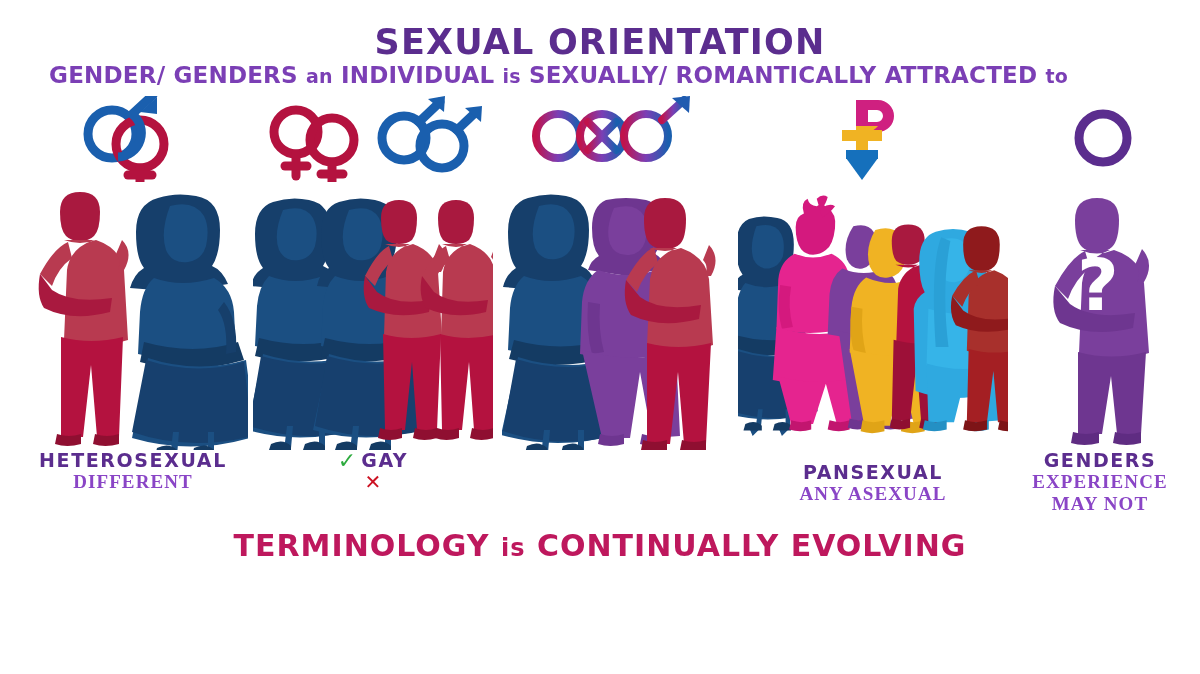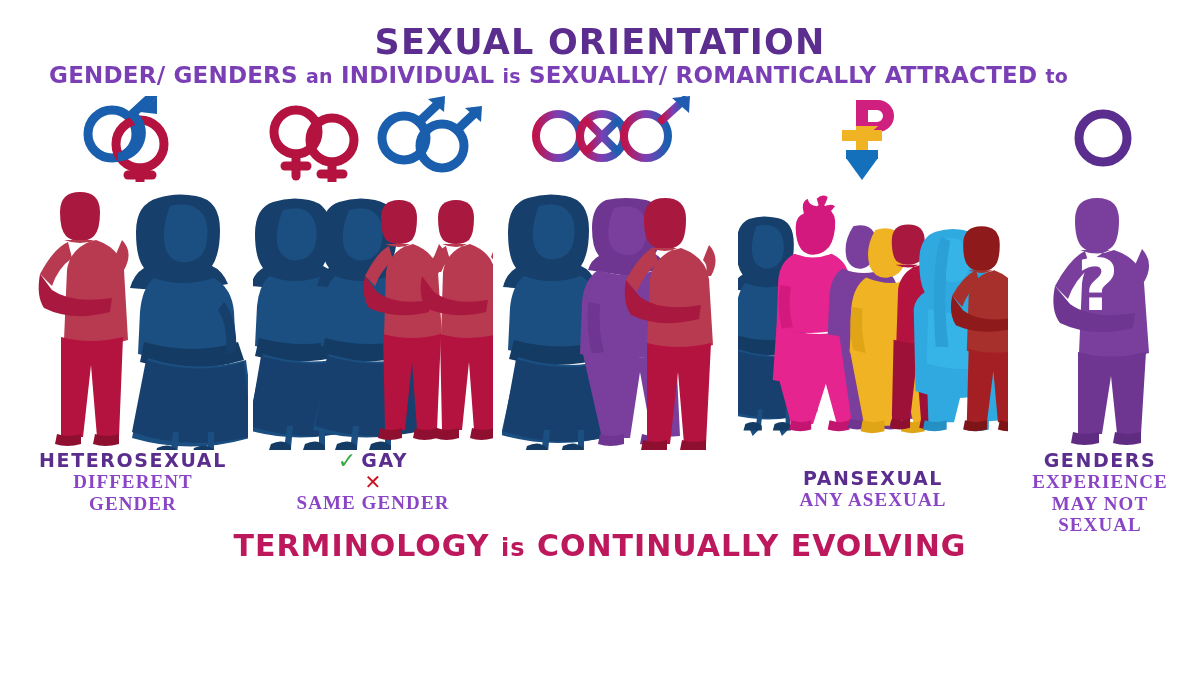--- a/index.html
+++ b/index.html
@@ -105,21 +105,20 @@
           <path d="M139 266 q12 -6 20 2 l0 6 -22 0 Z" fill="#143b63"></path>
           <path d="M176 266 q12 -6 20 2 l0 6 -22 0 Z" fill="#143b63"></path>
           <path d="M206 120 q14 18 12 50 l-10 2 q2 -30 -8 -44 Z" fill="#163f6b"></path>
         </g>
       </svg>
     </div>
 
     <div class="caption">
       <div class="cap-main">HETEROSEXUAL</div>
       <div class="cap-sub">DIFFERENT</div>
-      <div class="cap-sub">GENDER</div>
     </div>
   </div>
 
   <div class="col" style="left:248px;width:250px;">
     <div class="symbolbox">
       <svg width="230" height="86" viewBox="0 0 230 86">
         <g fill="none" stroke="#b4123f" stroke-width="9" stroke-linecap="round">
           <circle cx="38" cy="36" r="22"></circle>
           <line x1="38" y1="58" x2="38" y2="80"></line>
           <line x1="27" y1="70" x2="49" y2="70"></line>
@@ -190,21 +189,20 @@
     </div>
 
     <div class="caption">
       <div class="mark-row">
         <span class="check">✓</span>
         <span class="cap-main">GAY</span>
       </div>
       <div class="mark-row">
         <span class="cross">✕</span>
       </div>
-      <div class="cap-sub">SAME GENDER</div>
     </div>
   </div>
 
   <div class="col" style="left:492px;width:250px;">
     <div class="symbolbox">
       <svg width="190" height="86" viewBox="0 0 190 86">
         <defs>
           <linearGradient id="bigrad" x1="0" y1="0" x2="1" y2="0">
             <stop offset="0%" stop-color="#c0134c"></stop>
             <stop offset="50%" stop-color="#7b3fb5"></stop>
@@ -351,21 +349,21 @@
           <path d="M252 84 q14 6 28 0 q22 8 26 28 l4 60 q-30 10 -60 0 l2 -60 q3 -20 26 -28 Z" fill="#a8302c"></path>
           <path d="M234 112 q12 -22 26 -28 l4 14 q-13 9 -19 26 Z" fill="#a8302c"></path>
           <path d="M234 112 q-4 20 4 32 q26 12 62 4 l2 -12 q-38 6 -56 -8 Z" fill="#8f1a1c"></path>
           <path d="M252 170 q28 8 58 0 l-4 80 -22 0 -5 -56 -7 56 -22 0 Z" fill="#a41f23"></path>
           <path d="M248 248 q12 4 24 0 l0 10 q-14 4 -26 0 Z" fill="#7d1417"></path>
           <path d="M286 248 q12 4 24 0 l0 10 q-14 4 -26 0 Z" fill="#7d1417"></path>
         </g>
       </svg>
     </div>
 
-    <div class="caption" style="margin-top:18px;">
+    <div class="caption" style="margin-top:12px;">
       <div class="cap-main">PANSEXUAL</div>
       <div class="cap-sub">ANY ASEXUAL</div>
     </div>
   </div>
 
   <div class="col" style="left:1000px;width:200px;">
     <div class="symbolbox">
       <svg width="70" height="86" viewBox="0 0 70 86">
         <circle cx="38" cy="42" r="24" fill="none" stroke="#5b2d8e" stroke-width="9"></circle>
       </svg>
@@ -384,21 +382,20 @@
           <path d="M90 250 q13 4 26 0 l0 11 q-15 4 -28 0 Z" fill="#5f2c82"></path>
           <text x="73" y="128" text-anchor="middle" font-family="DejaVu Sans, sans-serif" font-size="72" font-weight="700" fill="#ffffff">?</text>
         </g>
       </svg>
     </div>
 
     <div class="caption">
       <div class="cap-main">GENDERS</div>
       <div class="cap-sub">EXPERIENCE</div>
       <div class="cap-sub">MAY NOT</div>
-      <div class="cap-sub">SEXUAL</div>
     </div>
   </div>
 
   <div class="banner">
     <span>TERMINOLOGY </span><span class="lc">is</span><span>  CONTINUALLY EVOLVING</span>
   </div>
 
 </div>
 
 </body></html>

